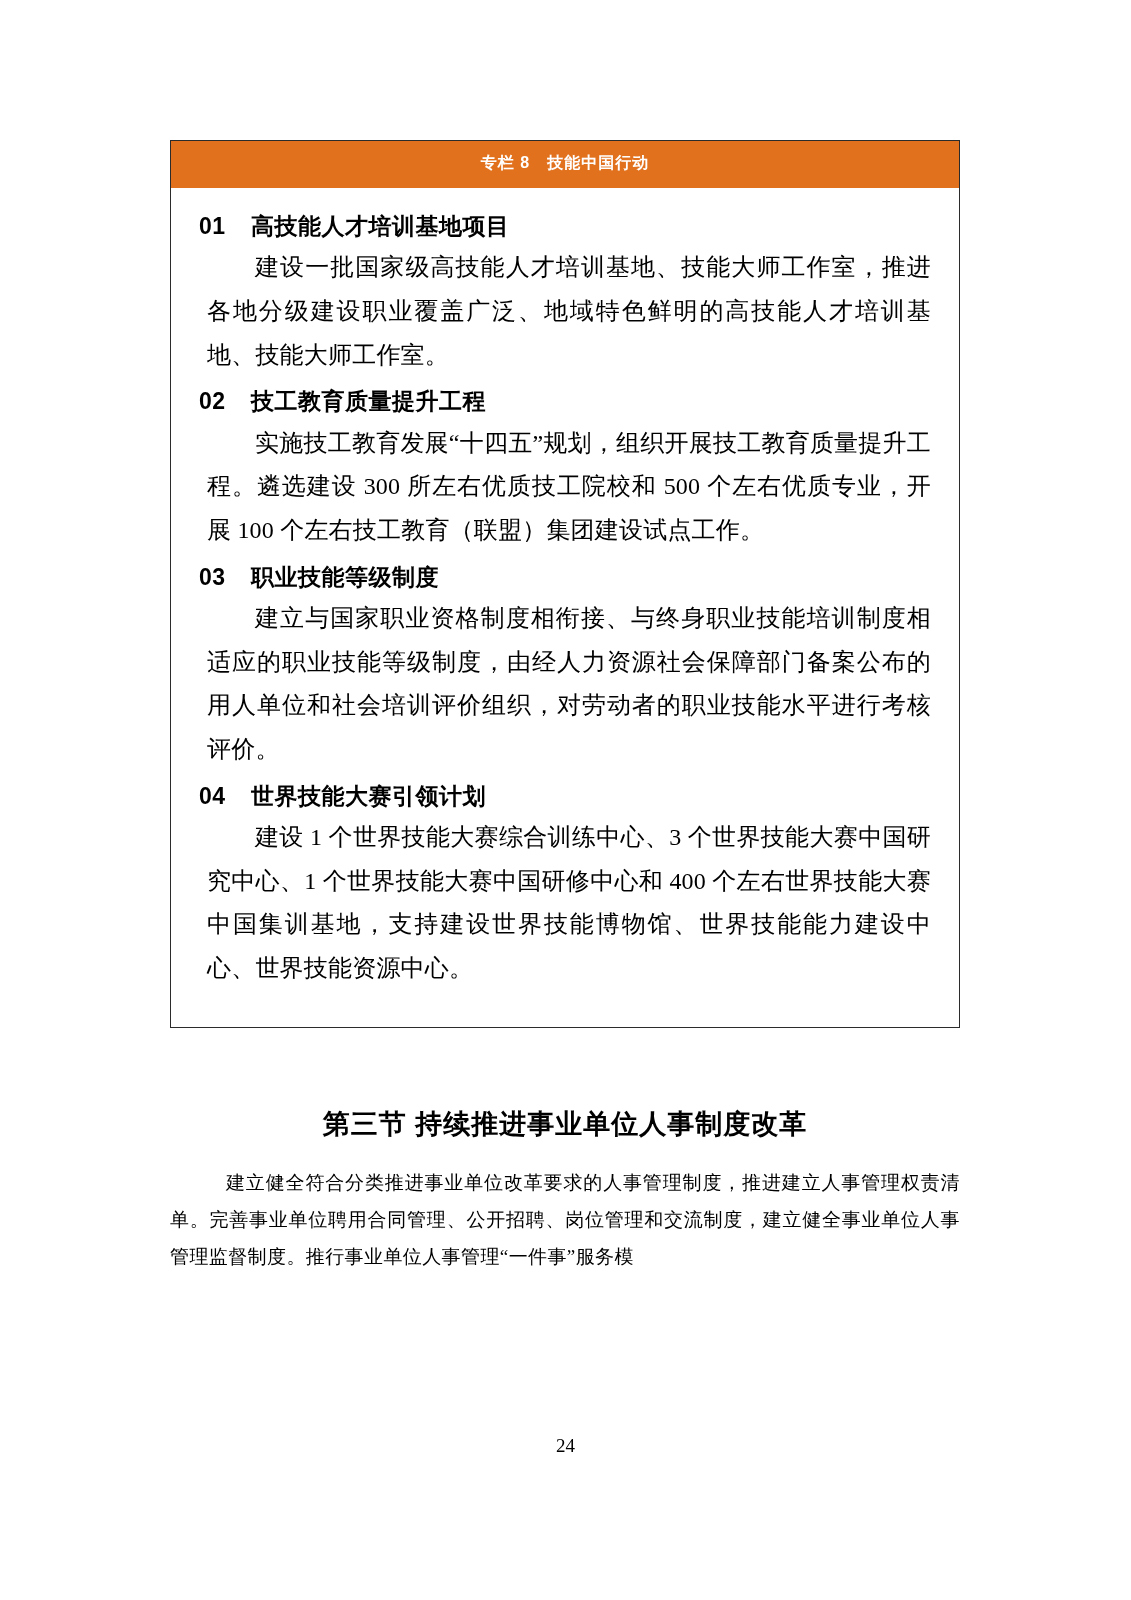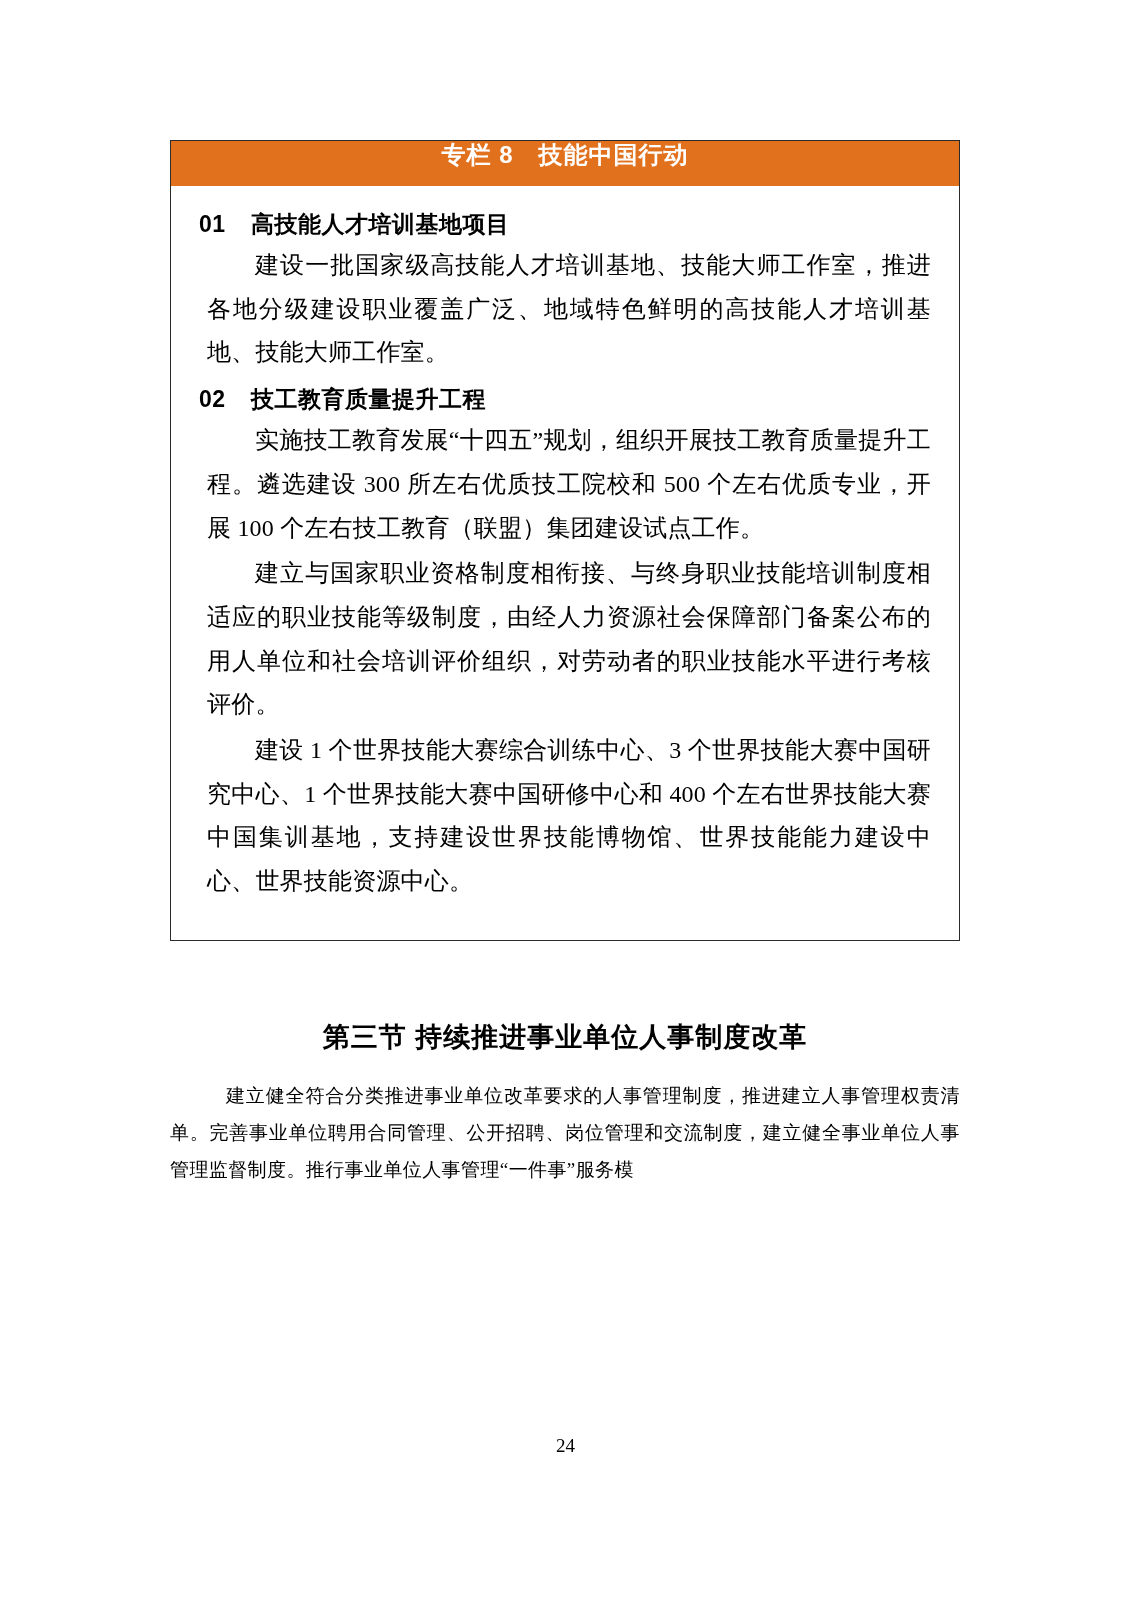--- a/index.html
+++ b/index.html
@@ -33,23 +33,23 @@
     border: 1px solid #2b2b2b;
     box-sizing: border-box;
     width: 790px;
   }
   .box-header {
     background: #e2711d;
     color: #ffffff;
     text-align: center;
     font-family: "Liberation Sans", "DejaVu Sans", sans-serif;
     font-weight: bold;
-    font-size: 24px;
+    font-size: 16px;
     letter-spacing: 1px;
-    padding: 0 0 16px 0;
+    padding: 12px 0 16px 0;
     line-height: 1.2;
   }
   .box-body {
     padding: 14px 28px 34px 28px;
   }
   .item-title {
     font-family: "Liberation Sans", "DejaVu Sans", sans-serif;
     font-weight: bold;
     font-size: 23px;
     line-height: 1.75;
@@ -112,22 +112,28 @@
         <div class="item-title">
           <span class="num">01</span><span>高技能人才培训基地项目</span>
         </div>
         <p class="item-body">建设一批国家级高技能人才培训基地、技能大师工作室，推进各地分级建设职业覆盖广泛、地域特色鲜明的高技能人才培训基地、技能大师工作室。</p>
 
         <div class="item-title">
           <span class="num">02</span><span>技工教育质量提升工程</span>
         </div>
         <p class="item-body">实施技工教育发展“十四五”规划，组织开展技工教育质量提升工程。遴选建设 300 所左右优质技工院校和 500 个左右优质专业，开展 100 个左右技工教育（联盟）集团建设试点工作。</p>
 
+        <div class="item-title">
+          <span class="num">03</span><span>职业技能等级制度</span>
+        </div>
         <p class="item-body">建立与国家职业资格制度相衔接、与终身职业技能培训制度相适应的职业技能等级制度，由经人力资源社会保障部门备案公布的用人单位和社会培训评价组织，对劳动者的职业技能水平进行考核评价。</p>
 
+        <div class="item-title">
+          <span class="num">04</span><span>世界技能大赛引领计划</span>
+        </div>
         <p class="item-body">建设 1 个世界技能大赛综合训练中心、3 个世界技能大赛中国研究中心、1 个世界技能大赛中国研修中心和 400 个左右世界技能大赛中国集训基地，支持建设世界技能博物馆、世界技能能力建设中心、世界技能资源中心。</p>
 
       </div>
     </div>
 
     <h2 class="section-heading">第三节 持续推进事业单位人事制度改革</h2>
     <p class="body-para">建立健全符合分类推进事业单位改革要求的人事管理制度，推进建立人事管理权责清单。完善事业单位聘用合同管理、公开招聘、岗位管理和交流制度，建立健全事业单位人事管理监督制度。推行事业单位人事管理“一件事”服务模</p>
 
   </div>
 

